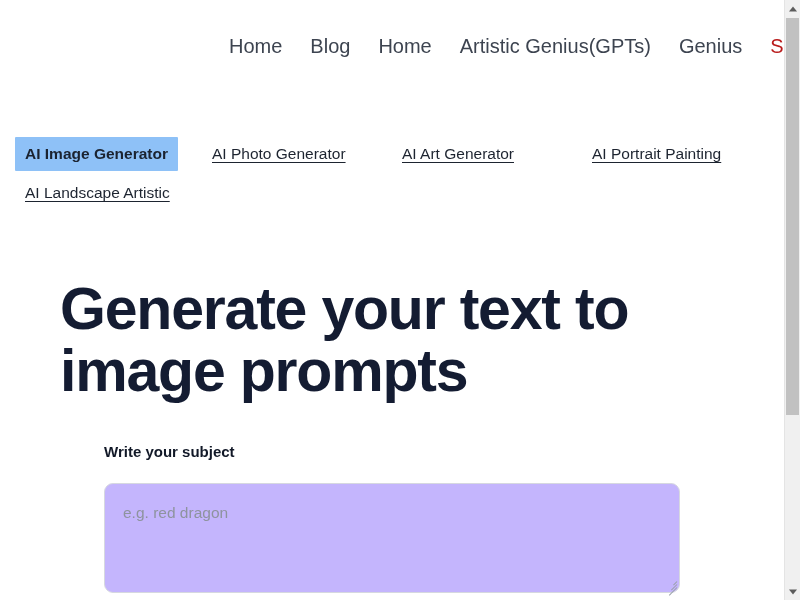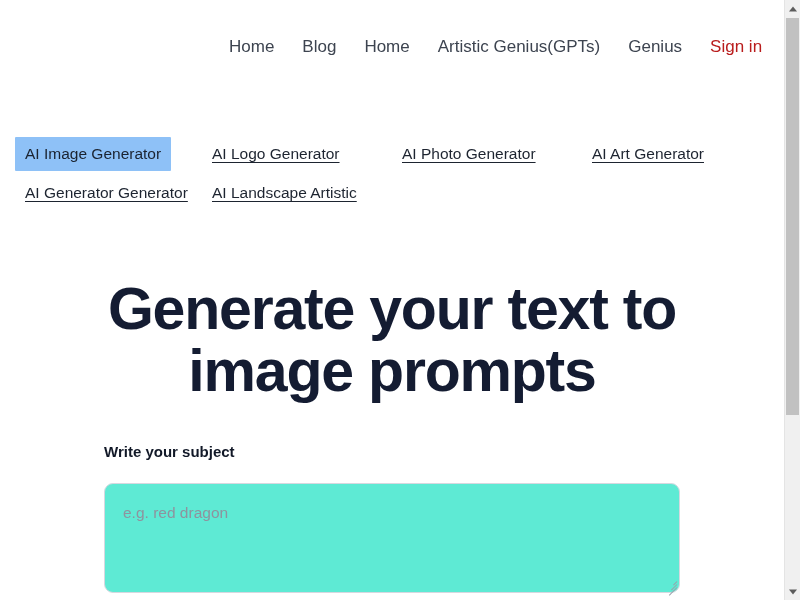--- a/index.html
+++ b/index.html
@@ -34,21 +34,21 @@
     left: 0; top: 0;
     width: 784px;
     height: 72px;
     display: flex;
     align-items: center;
     justify-content: flex-start;
     padding-left: 229px;
     gap: 0;
   }
   .nav-link {
-    font-size: 17px;
+    font-size: 20px;
     line-height: 1;
     color: #3d4450;
     text-decoration: none;
     white-space: nowrap;
     margin-right: 28px;
     cursor: pointer;
     font-weight: 400;
     margin-top: 20px;
   }
   .nav-link:last-child { margin-right: 0; }
@@ -79,30 +79,30 @@
     cursor: pointer;
     justify-self: start;
   }
   .gen-link.selected {
     background: #8ec1f7;
     color: #1b2330;
     text-decoration: none;
     border-radius: 1px;
     padding: 8px 10px;
     margin: -8px -10px;
-    font-weight: 400;
+    font-weight: 700;
   }
 
   
   .hero {
     position: absolute;
     left: 0;
     top: 278px;
     width: 784px;
-    text-align: center;
+    text-align: left;
     padding: 0 60px;
   }
   .hero h1 {
     font-size: 59px;
     line-height: 62px;
     font-weight: 700;
     letter-spacing: -1.2px;
     color: #141c32;
     font-family: "Liberation Sans", "DejaVu Sans", sans-serif;
   }
@@ -119,21 +119,21 @@
     font-size: 15px;
     line-height: 20px;
     font-weight: 700;
     color: #111827;
     margin-bottom: 21px;
   }
   .subject-input {
     display: block;
     width: 576px;
     height: 110px;
-    background: #5eead4;
+    background: #c4b5fd;
     border: 1px solid #d6d8e0;
     border-radius: 9px;
     padding: 19px 18px;
     font-family: "Liberation Sans", "DejaVu Sans", sans-serif;
     font-size: 15.5px;
     line-height: 20px;
     color: #1f2633;
     resize: none;
     outline: none;
   }
@@ -219,24 +219,23 @@
     <a class="nav-link" href="#">Home</a>
     <a class="nav-link" href="#">Blog</a>
     <a class="nav-link" href="#">Home</a>
     <a class="nav-link" href="#">Artistic Genius(GPTs)</a>
     <a class="nav-link" href="#">Genius</a>
     <a class="nav-link strong" href="#">Sign in</a>
   </nav>
 
   <div class="gen-grid">
     <a class="gen-link selected" href="#">AI Image Generator</a>
-    <a class="gen-link" href="#">AI Logo Generator</a>
     <a class="gen-link" href="#">AI Photo Generator</a>
     <a class="gen-link" href="#">AI Art Generator</a>
-    <a class="gen-link" href="#">AI Generator Generator</a>
+    <a class="gen-link" href="#">AI Portrait Painting</a>
     <a class="gen-link" href="#">AI Landscape Artistic</a>
   </div>
 
   <div class="hero">
     <h1>Generate your text to image prompts</h1>
   </div>
 
   <div class="form-area">
     <label class="field-label" for="subject">Write your subject</label>
 

